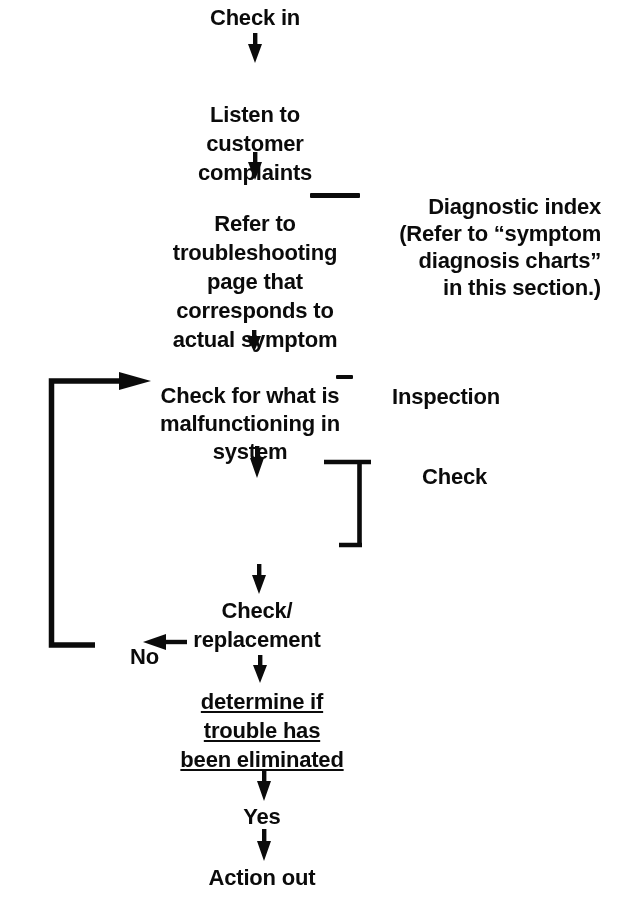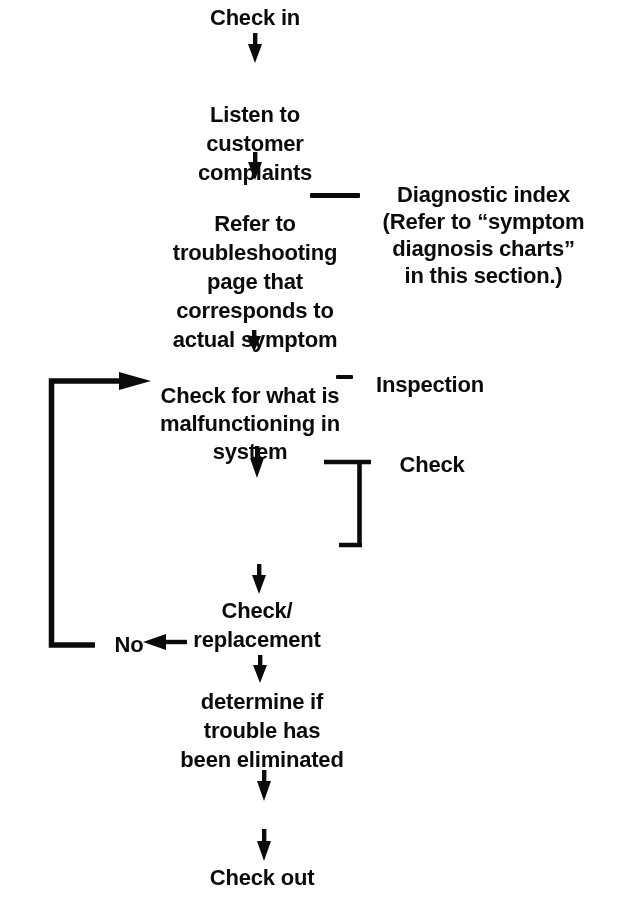--- a/index.html
+++ b/index.html
@@ -11,21 +11,21 @@
   .txt{
     position:absolute;
     font-weight:700;
     font-size:22px;
     line-height:28px;
     color:#0b0b0b;
     white-space:pre-line;
     text-align:center;
     letter-spacing:-0.2px;
   }
-  .txt.left{text-align:center;}
+  .txt.left{text-align:right;margin-top:12px;}
   .line{position:absolute;background:#0b0b0b;border-radius:1px;}
   svg.icon{position:absolute;overflow:visible;display:block;}
   svg.icon path.fill, svg.icon polygon, svg.icon rect{fill:#0b0b0b;}
   svg.icon path.stroke{fill:none;stroke:#0b0b0b;}
 </style>
 </head>
 <body>
 
 <div class="stage">
 
@@ -95,28 +95,29 @@
 
   <svg class="icon" style="left:45px;top:368px;" width="112" height="292" viewBox="0 0 112 292">
     <path class="stroke" stroke-width="5.5" d="M50 277 H6.5 V13 H76"></path>
     <polygon points="74,4 74,22 106,13"></polygon>
   </svg>
 
   <svg class="icon" style="left:252px;top:655px;" width="16" height="28" viewBox="0 0 16 28">
     <path class="fill" d="M6 0 H10.4 V10 H15 L8 28 L1 10 H6 Z"></path>
   </svg>
 
-  <div class="txt" style="left:122px;top:687px;width:280px;line-height:29px;">determine if
+  <div class="txt" style="left:122px;top:687px;width:280px;line-height:29px;text-decoration:underline;">determine if
 trouble has
 been eliminated</div>
 
   <svg class="icon" style="left:256px;top:770px;" width="16" height="31" viewBox="0 0 16 31">
     <path class="fill" d="M6 0 H10.4 V11 H15 L8 31 L1 11 H6 Z"></path>
   </svg>
 
+  <div class="txt" style="left:122px;top:803px;width:280px;">Yes</div>
 
   <svg class="icon" style="left:256px;top:829px;" width="16" height="32" viewBox="0 0 16 32">
     <path class="fill" d="M6 0 H10.4 V12 H15 L8 32 L1 12 H6 Z"></path>
   </svg>
 
-  <div class="txt" style="left:122px;top:864px;width:280px;">Check out</div>
+  <div class="txt" style="left:122px;top:864px;width:280px;">Action out</div>
 
 </div>
 
 </body></html>

